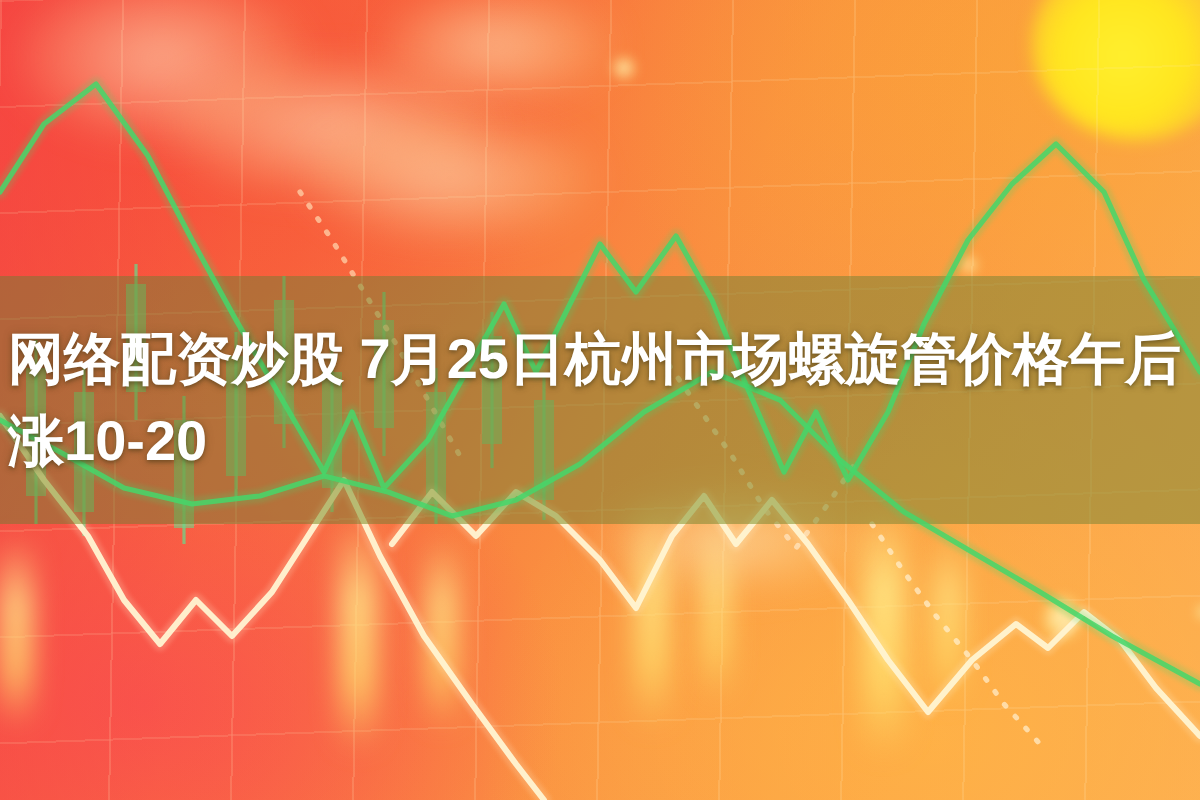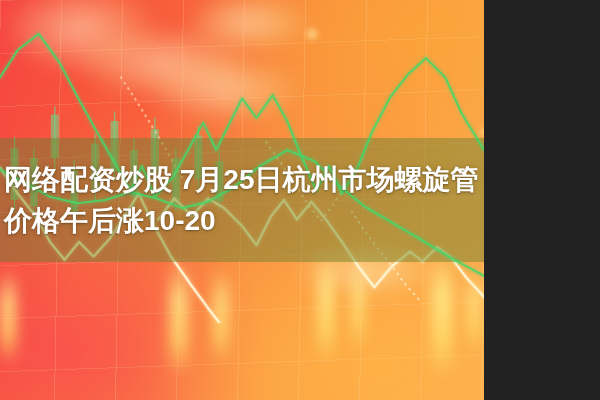--- a/index.html
+++ b/index.html
@@ -2,21 +2,21 @@
 <html><head>
 <meta charset="utf-8">
 <style>
   html, body {
     margin: 0;
     padding: 0;
     background: #222;
   }
   #stage {
     position: relative;
-    width: 484px;
+    width: 600px;
     height: 400px;
     overflow: hidden;
     font-family: "Liberation Sans", "DejaVu Sans", sans-serif;
   }
 
   
   .bg-base {
     position: absolute;
     inset: 0;
     background:

